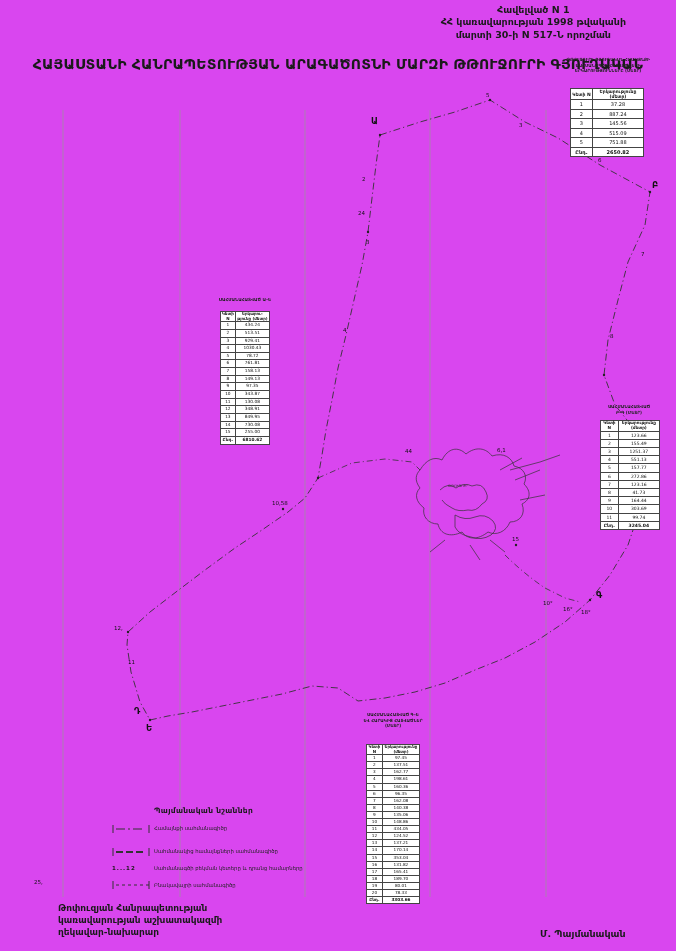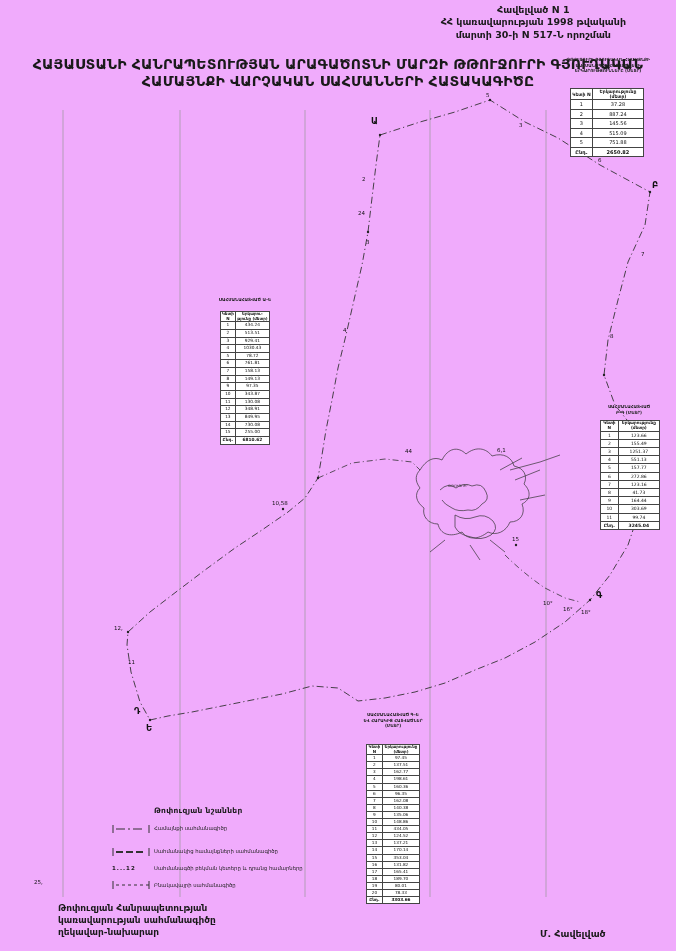--- a/index.html
+++ b/index.html
@@ -1,17 +1,17 @@
 <!DOCTYPE html>
 <html><head>
 <meta charset="utf-8">
 <style>
   html,body{margin:0;padding:0;background:#e8e8e8;}
   .page{
-    position:relative;width:676px;height:951px;background:#f0abfc;
+    position:relative;width:676px;height:951px;background:#d946ef;
     font-family:"DejaVu Sans",sans-serif;color:#1a1a1a;overflow:hidden;
     margin:0 auto;
   }
   .hdr{
     position:absolute;top:4px;right:50px;text-align:center;
     font-size:9.5px;font-weight:bold;line-height:1.3;white-space:nowrap;
   }
   .title{
     position:absolute;top:56px;left:0;width:100%;text-align:center;
     font-size:14px;font-weight:bold;line-height:1.2;letter-spacing:.2px;
@@ -65,21 +65,20 @@
 <div class="page">
 
   <div class="hdr">
     <div>Հավելված N 1</div>
     <div>ՀՀ կառավարության 1998 թվականի</div>
     <div>մարտի 30-ի N 517-Ն որոշման</div>
   </div>
 
   <div class="title">
     <div>ՀԱՅԱՍՏԱՆԻ ՀԱՆՐԱՊԵՏՈՒԹՅԱՆ ԱՐԱԳԱԾՈՏՆԻ ՄԱՐԶԻ ԹԹՈՒՋՈՒՐԻ ԳՅՈՒՂԱԿԱՆ</div>
-    <div>ՀԱՄԱՅՆՔԻ ՎԱՐՉԱԿԱՆ ՍԱՀՄԱՆՆԵՐԻ ՀԱՏԱԿԱԳԻԾԸ</div>
   </div>
 
   <svg class="mapsvg" width="676" height="951" viewBox="0 0 676 951">
 
     <g stroke="#9a9a9a" stroke-width="0.7">
       <line x1="63" y1="110" x2="63" y2="897"></line>
       <line x1="180" y1="110" x2="180" y2="897"></line>
       <line x1="305" y1="110" x2="305" y2="897"></line>
       <line x1="430" y1="110" x2="430" y2="897"></line>
       <line x1="546" y1="110" x2="546" y2="897"></line>
@@ -426,21 +425,21 @@
           <td>78.33</td>
         </tr>
         <tr class="total">
           <td>Ընդ.</td>
           <td>3303.66</td>
         </tr>
       </tbody>
   </table>
 
   <div class="legend">
-    <div class="ltitle">Թոփուզյան նշաններ</div>
+    <div class="ltitle">Պայմանական նշաններ</div>
 
     <div class="litem">
       <span class="lsym">
         <svg width="38" height="10" viewBox="0 0 38 10">
             <path d="M1,1 V9 M37,1 V9" stroke="#333" stroke-width="1" fill="none"></path>
             <path d="M4,5 h9 m3,0 h2 m3,0 h9" stroke="#333" stroke-width="1.2" fill="none"></path>
           </svg>
       </span>
       <span class="llab">Համայնքի սահմանագիծը</span>
     </div>
@@ -466,18 +465,18 @@
             <path d="M1,1 V9 M37,1 V9" stroke="#333" stroke-width="1" fill="none"></path>
             <path d="M4,5 h3 m3,0 h3 m3,0 h3 m3,0 h3 m3,0 h3 m3,0 h3" stroke="#333" stroke-width="1" fill="none"></path>
           </svg>
       </span>
       <span class="llab">Բնակավայրի սահմանագիծը</span>
     </div>
   </div>
 
   <div class="footer-left">
       <div>Թոփուզյան Հանրապետության</div>
-      <div>կառավարության սահմանագիծը</div>
+      <div>կառավարության աշխատակազմի</div>
       <div>ղեկավար-նախարար</div>
     </div>
-  <div class="signature">Մ. Հավելված</div>
+  <div class="signature">Մ. Պայմանական</div>
 
 </div>
 
 </body></html>

